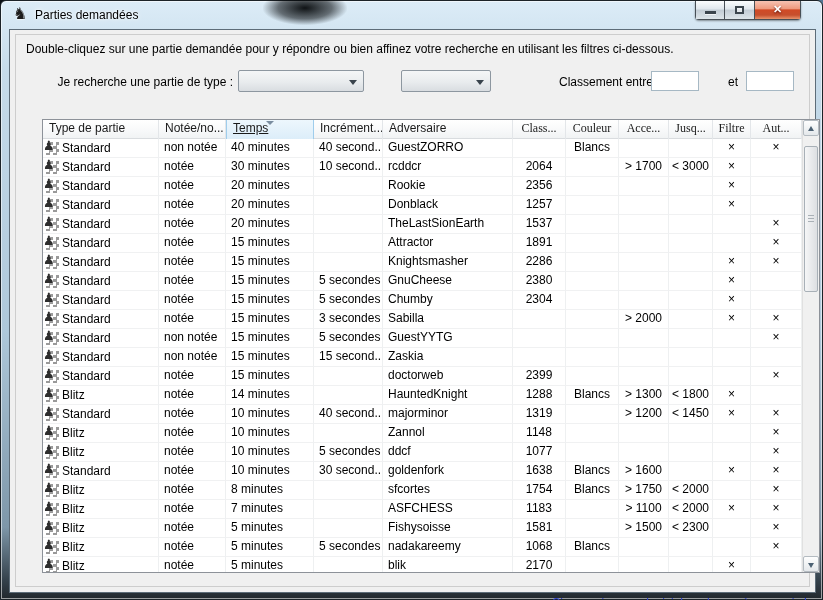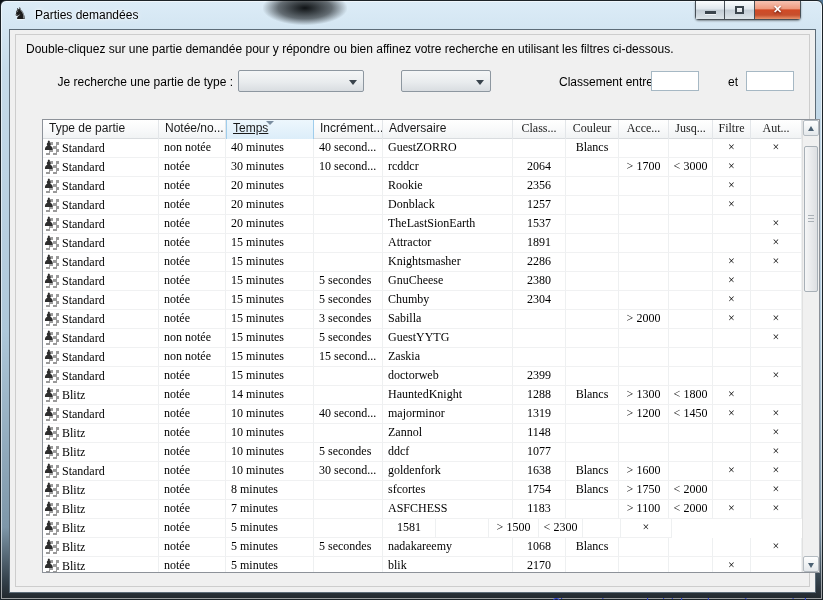--- a/index.html
+++ b/index.html
@@ -51,21 +51,21 @@
   .hcell{position:relative;box-sizing:border-box;height:19px;line-height:17px;font-size:12px;color:#1a1a1a;
     padding-left:6px;border-right:1px solid #e3e6e9;white-space:nowrap;overflow:hidden;cursor:default;}
   .hcell.center{text-align:center;padding-left:0;font-family:Liberation Serif, serif;}
   .hcell.sorted{background:linear-gradient(180deg,#edf7fd 0%,#dcedf9 100%);
     border-left:1px solid #9fcdec;border-right:1px solid #9fcdec;text-decoration:underline;}
   .sort-arrow{position:absolute;top:1px;left:50%;margin-left:-4px;width:0;height:0;
     border-left:4px solid transparent;border-right:4px solid transparent;border-top:4px solid #7a8da0;}
   .c0{width:116px}.c1{width:67px}.c2{width:88px}.c3{width:69px}.c4{width:130px}.c5{width:53px}
   .c6{width:53px}.c7{width:50px}.c8{width:44px}.c9{width:38px}.c10{width:51px}
   .tbody{position:absolute;left:0;top:19px;width:759px;height:433px;overflow:hidden;}
-  .trow{display:flex;height:19px;cursor:default;font-family:Liberation Serif, serif;}
+  .trow{display:flex;height:19px;cursor:default;}
   .cell{box-sizing:border-box;height:19px;line-height:17px;font-size:12px;color:#000;padding-left:5px;
     border-right:1px solid #eef0f1;border-bottom:1px solid #f0f1f2;white-space:nowrap;overflow:hidden;}
   .cell.center{text-align:center;padding-left:0;}
   .cell.iconcell{display:flex;align-items:center;gap:3px;padding-left:3px;}
   .piece{position:relative;width:13px;height:13px;flex:0 0 13px;
     background:conic-gradient(#9a9a9a 25%,#ffffff 0 50%,#9a9a9a 0 75%,#ffffff 0);background-size:7px 7px;}
   .piece::before{content:"\265F";position:absolute;left:-3px;top:-3px;font-size:13px;line-height:13px;color:#2e2e2e;
     text-shadow:0 0 1px #fff;font-family:"DejaVu Sans",sans-serif;}
   .vscroll{position:absolute;top:0;right:0;width:17px;height:452px;background:#f0f0f0;border-left:1px solid #e0e0e0;box-sizing:border-box;}
   .sb-btn{position:absolute;left:0;width:16px;height:16px;box-sizing:border-box;border:1px solid #b4bbc1;border-radius:2px;
@@ -459,20 +459,21 @@
             <div class="cell c10 center">×</div>
           </div>
           <div class="trow">
             <div class="cell c0 iconcell">
               <span class="piece"></span>
               <span>Blitz</span>
             </div>
             <div class="cell c1">notée</div>
             <div class="cell c2">5 minutes</div>
             <div class="cell c3"></div>
+            <div class="cell c4">Fishysoisse</div>
             <div class="cell c5 center">1581</div>
             <div class="cell c6 center"></div>
             <div class="cell c7 center">&gt; 1500</div>
             <div class="cell c8 center">&lt; 2300</div>
             <div class="cell c9 center"></div>
             <div class="cell c10 center">×</div>
           </div>
           <div class="trow">
             <div class="cell c0 iconcell">
               <span class="piece"></span>

